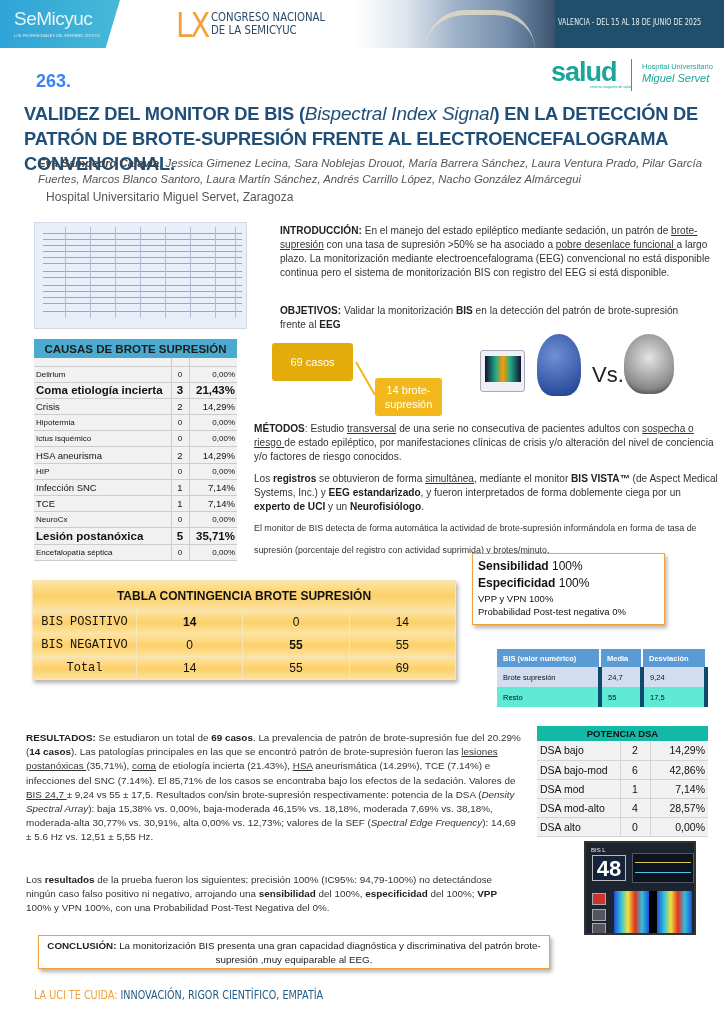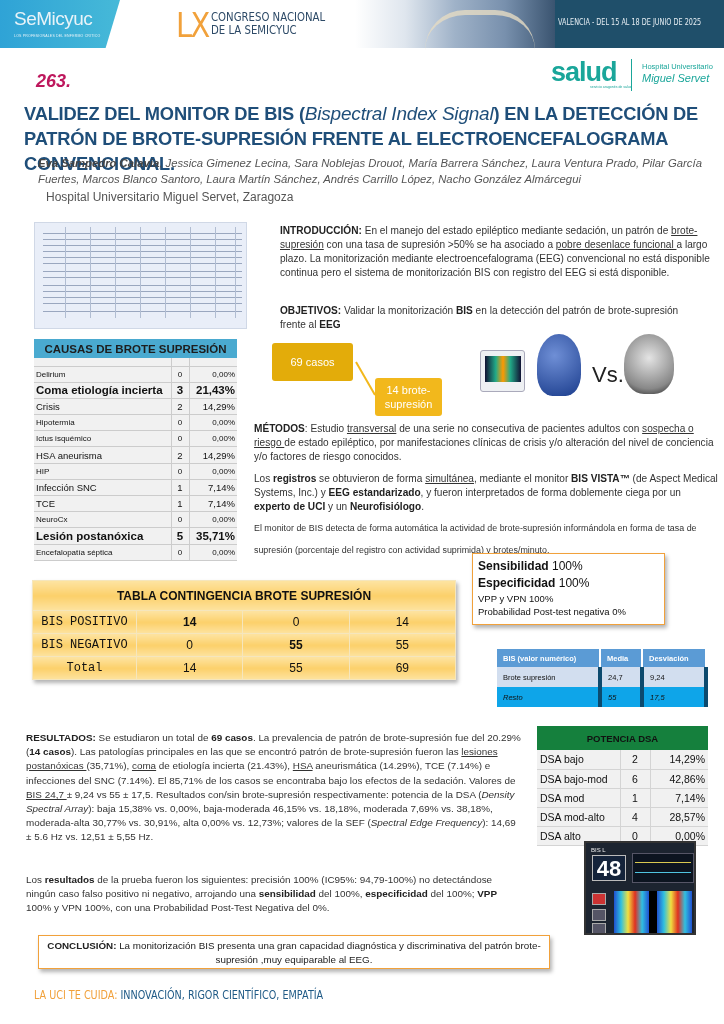--- a/index.html
+++ b/index.html
@@ -11,21 +11,21 @@
   .banner-left { width: 120px; height: 48px; background: linear-gradient(90deg, #2fa3d6, #46b9d8); position: relative; clip-path: polygon(0 0, 100% 0, 88% 100%, 0 100%); }
   .semicyuc-logo { position: absolute; left: 14px; top: 8px; color: #e8f3f8; font-size: 19px; letter-spacing: -0.5px; }
   .semicyuc-sub { position: absolute; left: 14px; top: 34px; color: #e8f3f8; font-size: 3.5px; letter-spacing: 0.2px; }
   .lx { position: absolute; left: 176px; top: 5px; font-size: 34px; color: #f1a13b; font-family: "DejaVu Sans", sans-serif; font-weight: normal; letter-spacing: -2px; line-height: 40px; transform: scaleX(0.85); transform-origin: left; }
   .congreso { position: absolute; left: 211px; top: 10px; font-size: 13px; color: #2d4a67; line-height: 13px; font-family: "DejaVu Sans", sans-serif; transform: scaleX(0.78); transform-origin: left; }
   .banner-photo { position: absolute; left: 355px; top: 0; width: 200px; height: 48px; background: linear-gradient(90deg, #ffffff 0%, #dfe6ee 25%, #9fb2c8 50%, #7890ad 75%, #3a5470 100%); }
   .banner-photo .arch { position: absolute; left: 70px; top: 10px; width: 110px; height: 40px; border-top: 5px solid #e6dcc4; border-radius: 60px 60px 0 0; opacity: 0.8; }
   .banner-right { position: absolute; left: 555px; top: 0; width: 169px; height: 48px; background: #1f4f6a; }
   .banner-date { position: absolute; left: 558px; top: 17px; font-size: 9px; color: #e6eef3; font-family: "DejaVu Sans", sans-serif; transform: scaleX(0.72); transform-origin: left; white-space: nowrap; }
 
-  .num { left: 36px; top: 71px; font-size: 18px; font-weight: bold; color: #be185d; font-style: italic; }
+  .num { left: 36px; top: 71px; font-size: 18px; font-weight: bold; color: #3b82f6; }
   .salud { left: 551px; top: 57px; font-size: 27px; font-weight: bold; color: #1aa69a; letter-spacing: -1px; }
   .salud-sub { left: 590px; top: 85px; font-size: 3.5px; color: #1aa69a; }
   .salud-bar { left: 631px; top: 59px; width: 1px; height: 32px; background: #1aa69a; }
   .hosp1 { left: 642px; top: 62px; font-size: 7.5px; color: #1aa69a; }
   .hosp2 { left: 642px; top: 72px; font-size: 11px; color: #1aa69a; font-style: italic; }
 
   .title { left: 24px; top: 101px; width: 690px; font-size: 18.3px; font-weight: bold; color: #1f4e79; line-height: 25px; letter-spacing: -0.2px; }
   .title i { font-weight: normal; font-size: 19px; }
   .authors { left: 38px; top: 155px; width: 670px; font-size: 11.3px; font-style: italic; color: #555; line-height: 16px; }
   .authors b { color: #444; }
@@ -73,27 +73,27 @@
   .cont { left: 32px; top: 580px; width: 424px; border-collapse: collapse; box-shadow: 2px 3px 4px rgba(0,0,0,0.3); }
   .cont td, .cont th { background: linear-gradient(180deg, #fde3a0, #fcd06a 50%, #fde3a0); font-size: 12px; color: #111; text-align: center; height: 23px; border: 1px solid #f5e6bd; }
   .cont th.caption { font-size: 12px; font-weight: bold; height: 30px; }
   .cont td.b { font-weight: bold; }
   .cont td.rowh { width: 104px; font-family: Liberation Mono, monospace; }
 
   .bisval { left: 497px; top: 649px; width: 211px; border-collapse: collapse; }
   .bisval th { background: #5b9bd5; color: #fff; font-size: 7.5px; font-weight: bold; text-align: left; padding: 0 6px; height: 18px; border-right: 2px solid #fff; }
   .bisval td { font-size: 7.5px; color: #111; padding: 0 6px; height: 20px; border-right: 4px solid #0c4a6e; }
   .bisval tr.r1 td { background: #d2deef; }
-  .bisval tr.r2 td { background: #0ea5e9; font-style: italic; }
+  .bisval tr.r2 td { background: #5eead4; }
 
   .resultados { left: 26px; top: 731px; width: 496px; font-size: 9.9px; line-height: 14.2px; }
   .resultados2 { left: 26px; top: 873px; width: 496px; font-size: 9.9px; line-height: 14.2px; }
 
   .dsa { left: 537px; top: 726px; width: 171px; border-collapse: collapse; }
-  .dsa th { background: #15803d; color: #111; font-size: 9.5px; font-weight: bold; height: 24px; text-align: center; }
+  .dsa th { background: #14b8a6; color: #111; font-size: 9.5px; font-weight: bold; height: 15px; text-align: center; }
   .dsa td { background: #f1f1f1; font-size: 10.5px; color: #111; border-bottom: 1px solid #d4d4d4; height: 19px; padding: 0 3px; }
   .dsa td.n { text-align: center; width: 30px; border-left: 1px solid #d4d4d4; border-right: 1px solid #d4d4d4; }
   .dsa td.p { text-align: right; width: 58px; }
 
   .bisscreen { left: 584px; top: 841px; width: 112px; height: 94px; background: #1c2430; border: 2px solid #333; overflow: hidden; }
   .bisscreen .bis-label { position: absolute; left: 5px; top: 4px; font-size: 6px; color: #eee; }
   .bisscreen .bis-val { position: absolute; left: 6px; top: 12px; width: 34px; height: 26px; background: #14233a; border: 1px solid #bbb; color: #fff; font-size: 22px; font-weight: bold; text-align: center; line-height: 26px; }
   .bisscreen .wave { position: absolute; left: 46px; top: 10px; width: 62px; height: 30px; background: #0c1420; border: 1px solid #556; }
   .bisscreen .wave .w1 { position: absolute; left: 2px; right: 2px; top: 8px; height: 1px; background: #d8c850; }
   .bisscreen .wave .w2 { position: absolute; left: 2px; right: 2px; top: 18px; height: 1px; background: #4fc3e0; }

